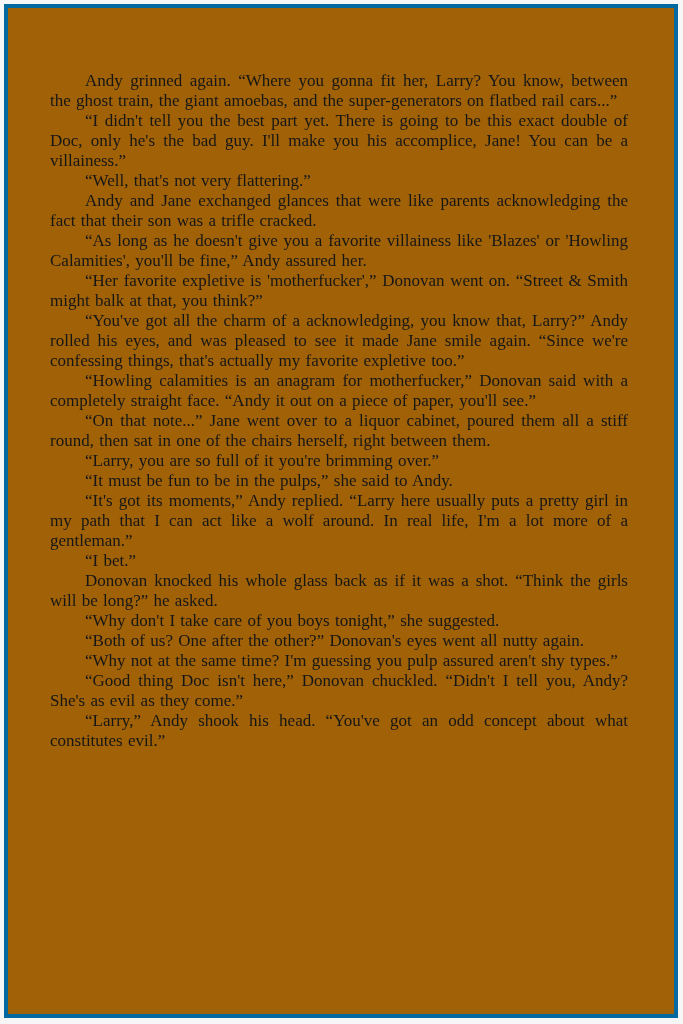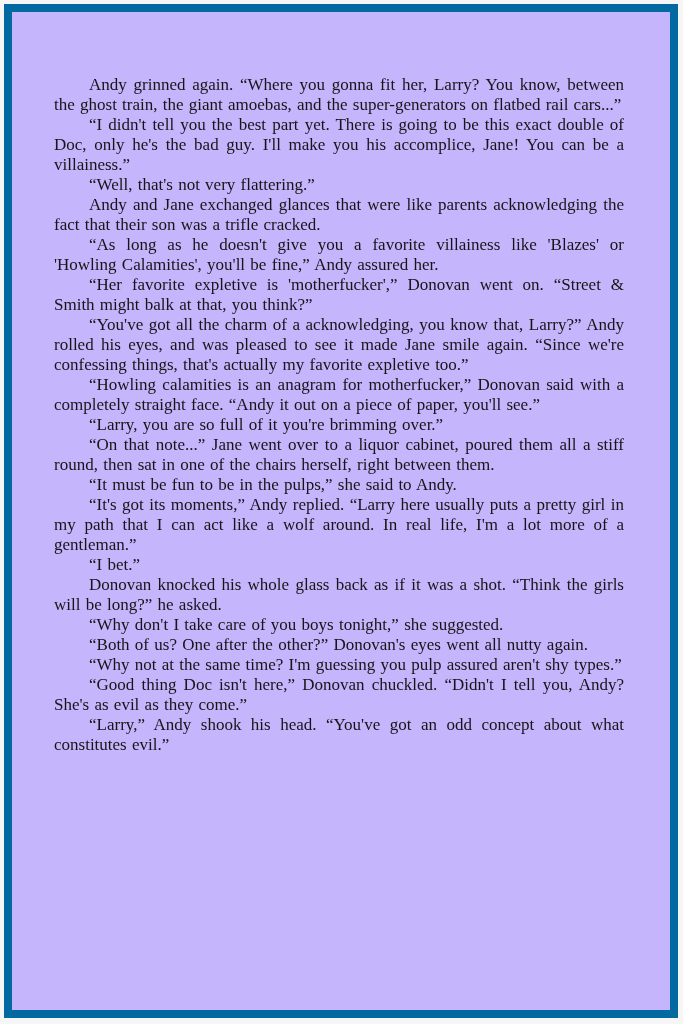--- a/index.html
+++ b/index.html
@@ -14,22 +14,22 @@
     background: #f6f6f6;
     overflow: hidden;
     font-family: "Liberation Serif", "DejaVu Serif", serif;
   }
   .page-frame {
     position: absolute;
     left: 4px;
     top: 4px;
     right: 5px;
     bottom: 6px;
-    border: 8px solid #0369a1;
-    background: #c4b5fd;
+    border: 4px solid #0369a1;
+    background: #a16207;
     box-sizing: border-box;
   }
   .page-content {
     position: absolute;
     left: 42px;
     right: 46px;
     top: 63px;
     color: #161616;
     font-size: 17px;
     line-height: 20px;
@@ -48,22 +48,22 @@
   <div class="page-frame">
     <div class="page-content">
         <p>Andy grinned again. “Where you gonna fit her, Larry? You know, between the ghost train, the giant amoebas, and the super-generators on flatbed rail cars...”</p>
         <p>“I didn't tell you the best part yet. There is going to be this exact double of Doc, only he's the bad guy. I'll make you his accomplice, Jane! You can be a villainess.”</p>
         <p>“Well, that's not very flattering.”</p>
         <p>Andy and Jane exchanged glances that were like parents acknowledging the fact that their son was a trifle cracked.</p>
         <p>“As long as he doesn't give you a favorite villainess like 'Blazes' or 'Howling Calamities', you'll be fine,” Andy assured her.</p>
         <p>“Her favorite expletive is 'motherfucker',” Donovan went on. “Street &amp; Smith might balk at that, you think?”</p>
         <p>“You've got all the charm of a acknowledging, you know that, Larry?” Andy rolled his eyes, and was pleased to see it made Jane smile again. “Since we're confessing things, that's actually my favorite expletive too.”</p>
         <p>“Howling calamities is an anagram for motherfucker,” Donovan said with a completely straight face. “Andy it out on a piece of paper, you'll see.”</p>
+        <p>“On that note...” Jane went over to a liquor cabinet, poured them all a stiff round, then sat in one of the chairs herself, right between them.</p>
         <p>“Larry, you are so full of it you're brimming over.”</p>
-        <p>“On that note...” Jane went over to a liquor cabinet, poured them all a stiff round, then sat in one of the chairs herself, right between them.</p>
         <p>“It must be fun to be in the pulps,” she said to Andy.</p>
         <p>“It's got its moments,” Andy replied. “Larry here usually puts a pretty girl in my path that I can act like a wolf around. In real life, I'm a lot more of a gentleman.”</p>
         <p>“I bet.”</p>
         <p>Donovan knocked his whole glass back as if it was a shot. “Think the girls will be long?” he asked.</p>
         <p>“Why don't I take care of you boys tonight,” she suggested.</p>
         <p>“Both of us? One after the other?” Donovan's eyes went all nutty again.</p>
         <p>“Why not at the same time? I'm guessing you pulp assured aren't shy types.”</p>
         <p>“Good thing Doc isn't here,” Donovan chuckled. “Didn't I tell you, Andy? She's as evil as they come.”</p>
         <p>“Larry,” Andy shook his head. “You've got an odd concept about what constitutes evil.”</p>
       </div>

